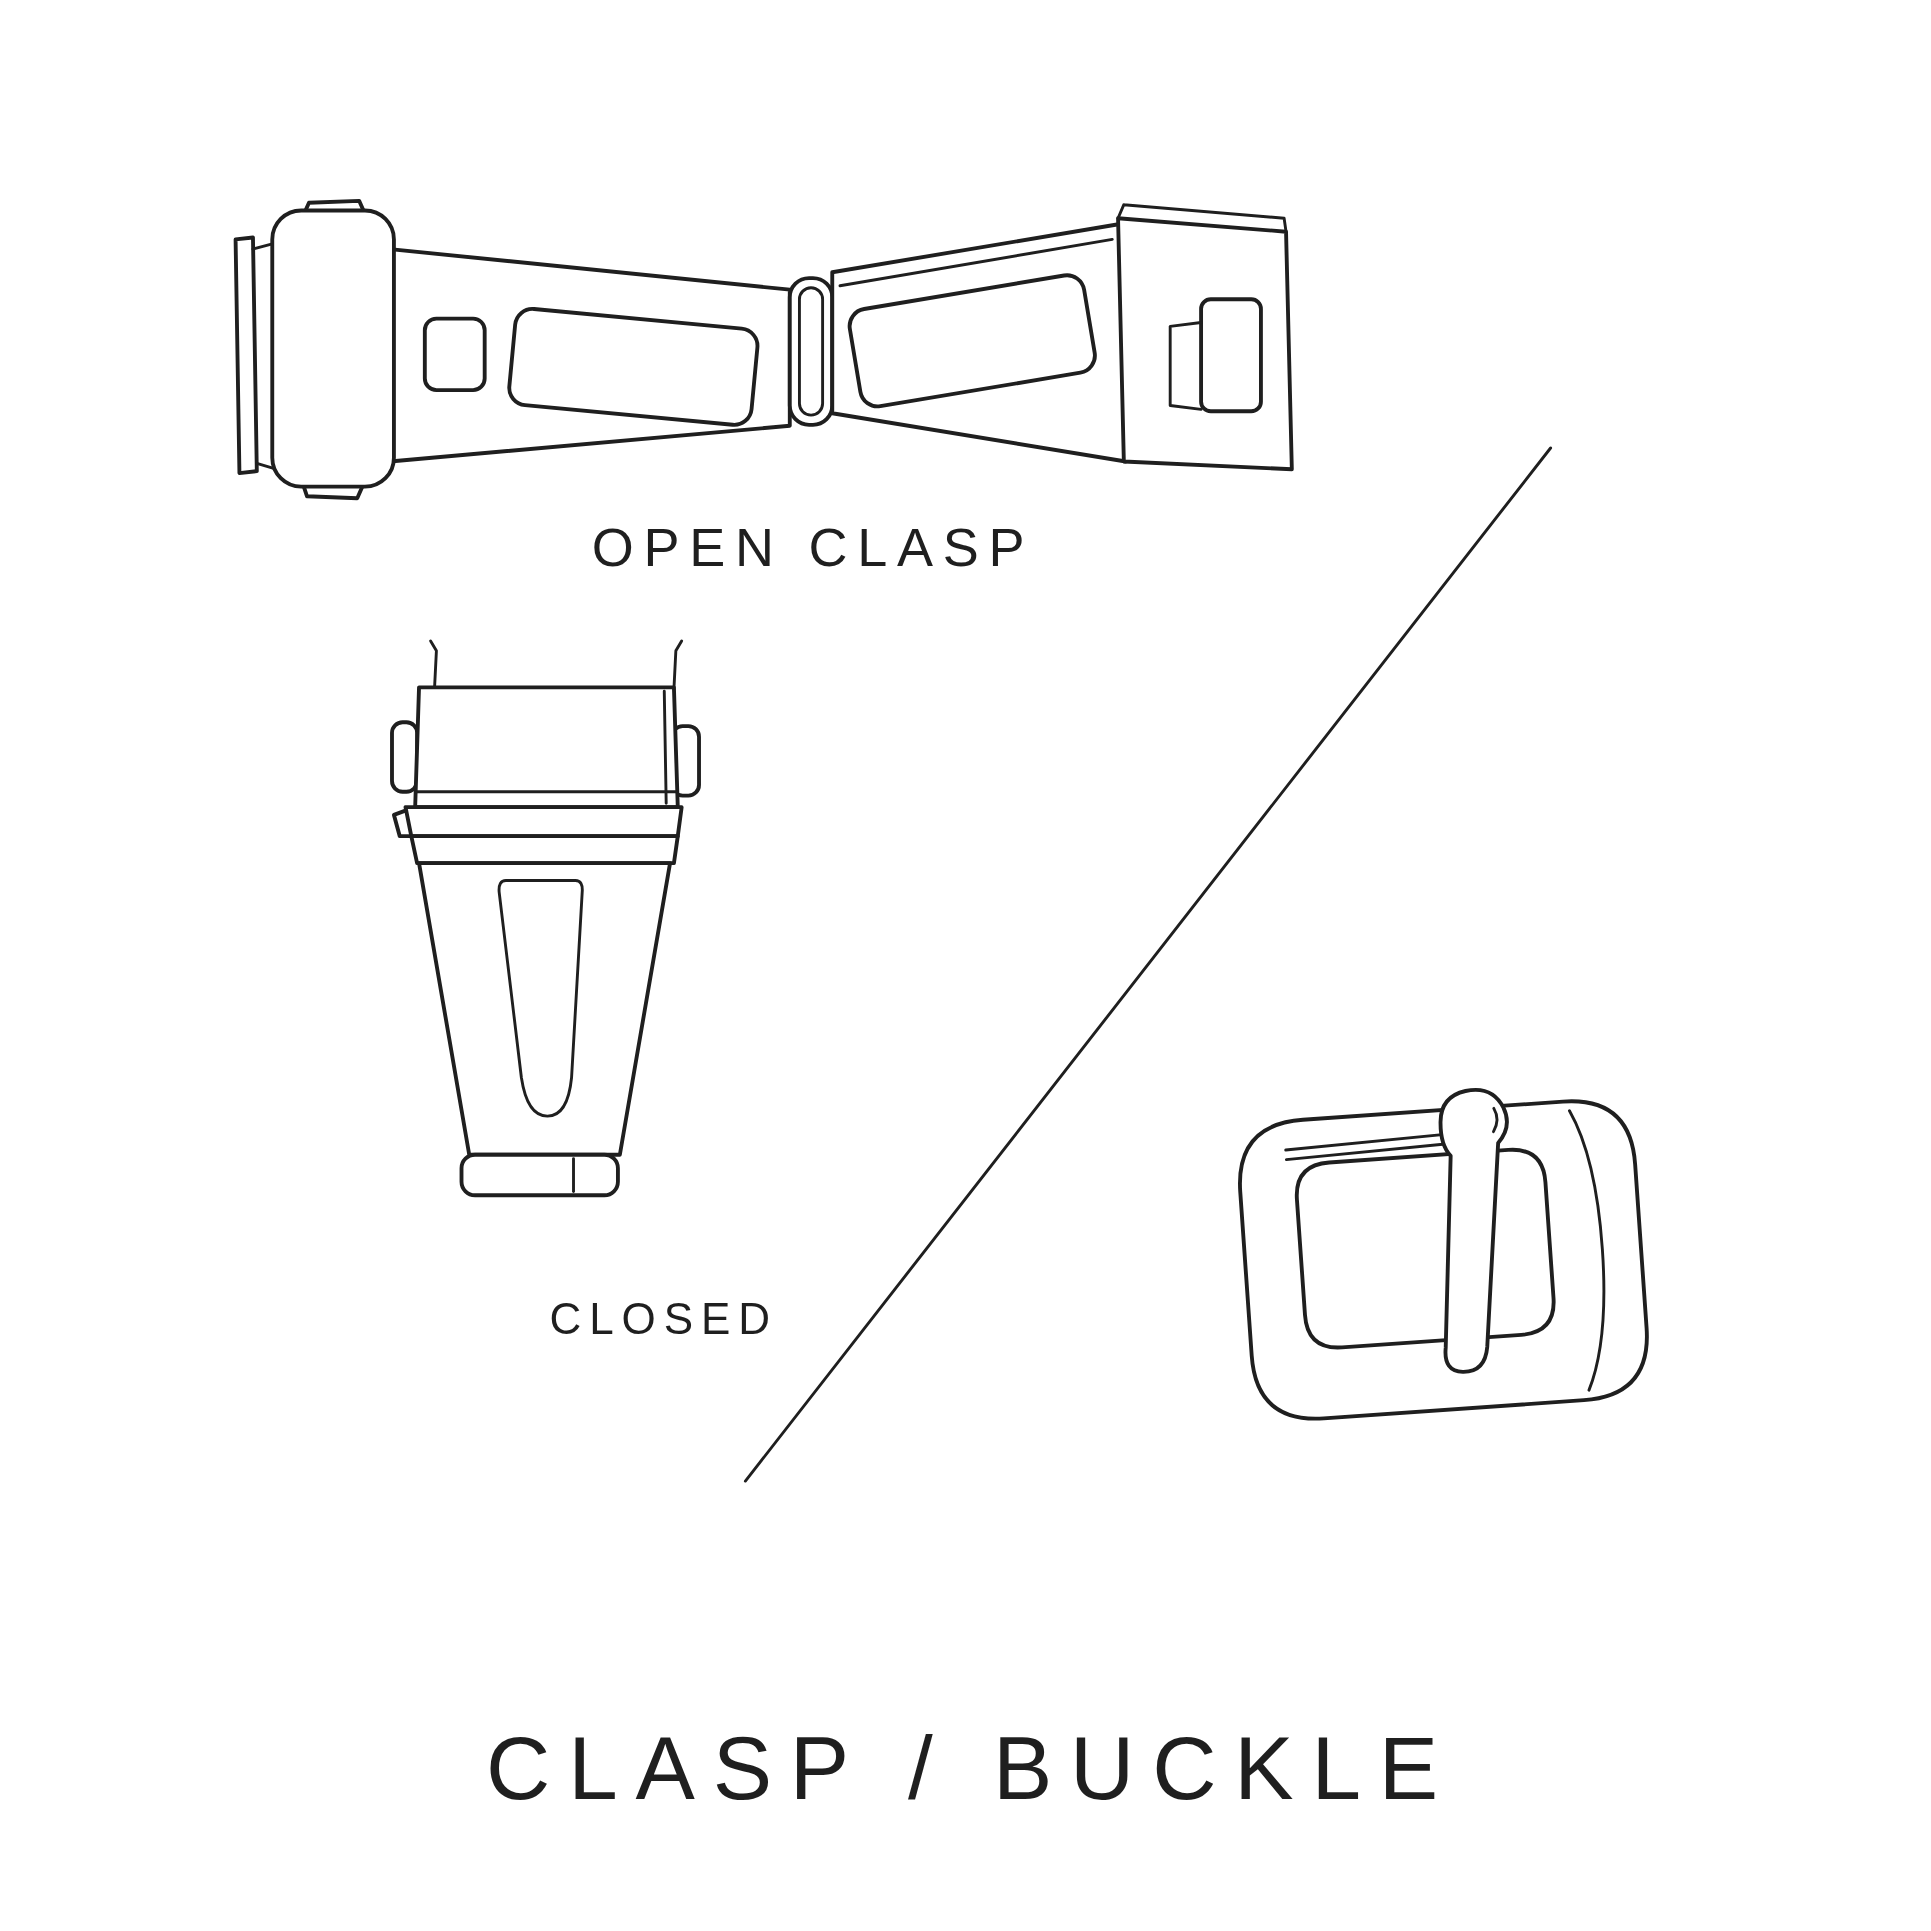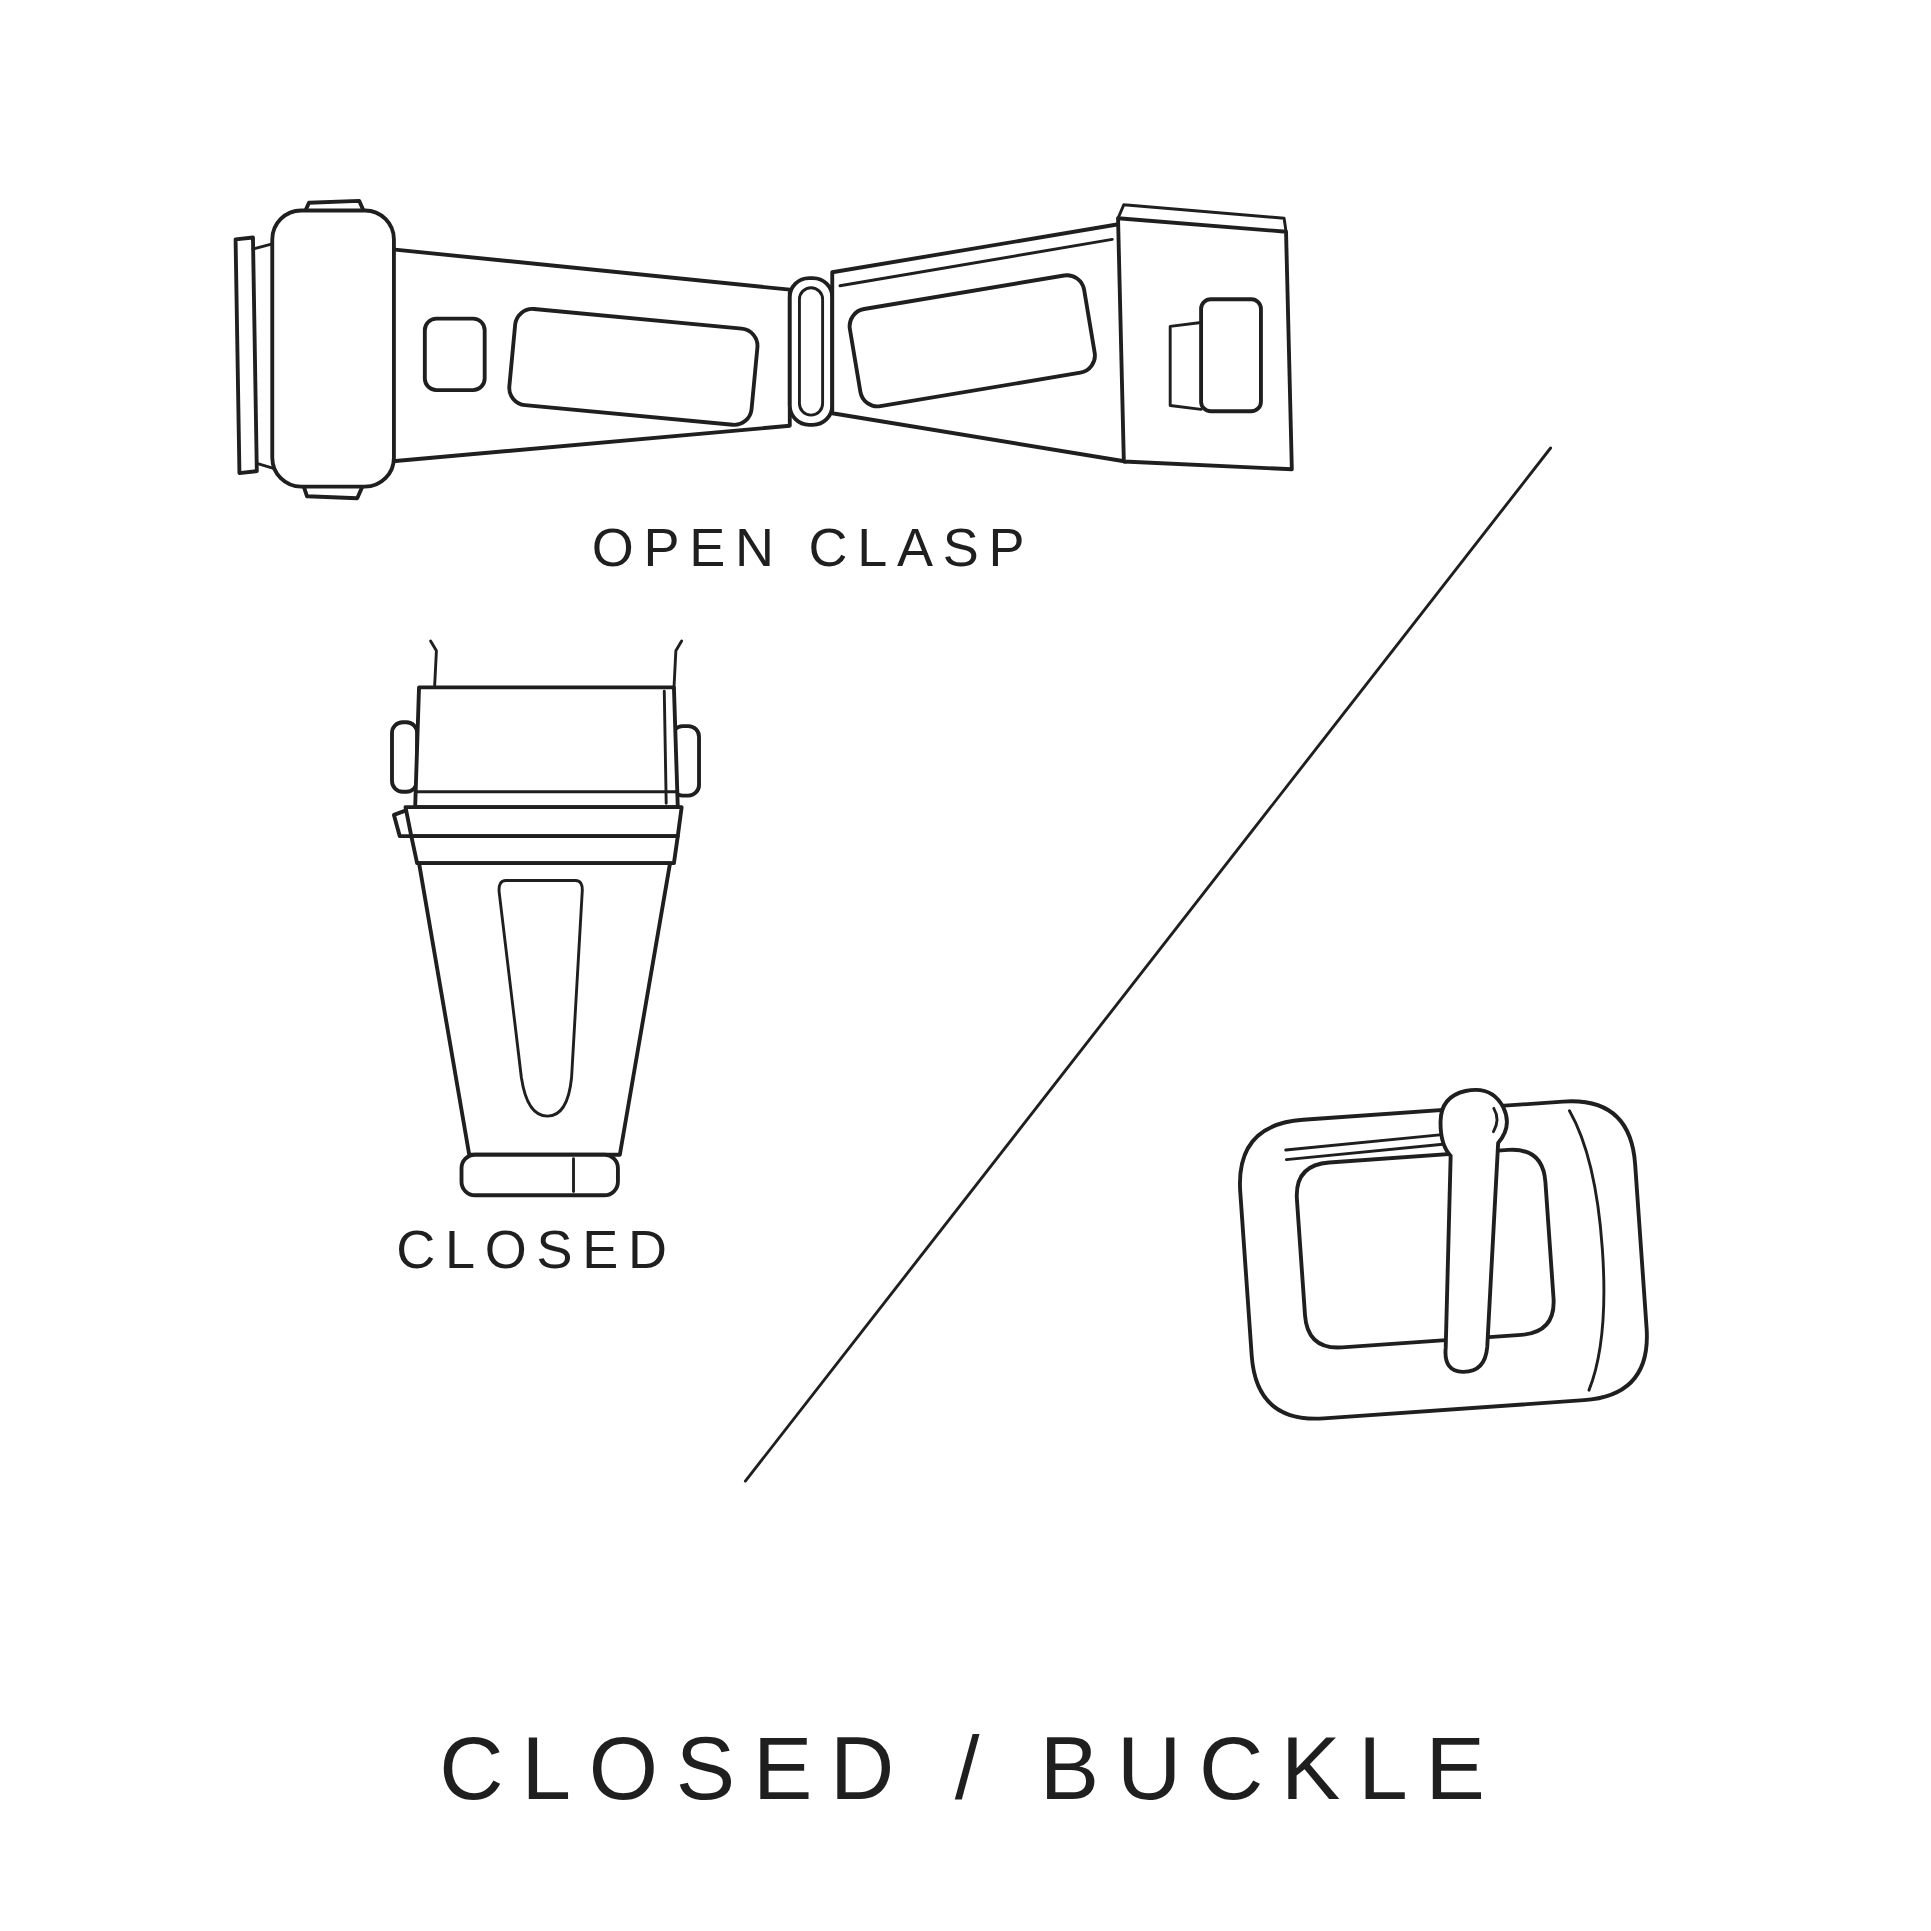--- a/index.html
+++ b/index.html
@@ -43,22 +43,23 @@
     font-weight:400;
     letter-spacing:0.18em;
     text-align:center;
     white-space:nowrap;
   }
   .label-open{
     left:475px; top:516px; width:676px;
     font-size:54px;
   }
   .label-closed{
-    left:295px; top:1218px; width:483px;
-    font-size:54px;
+    left:295px; top:1294px; width:483px;
+    font-size:44px;
+    text-align:right;
   }
   .label-title{
     left:295px; top:1717px; width:1352px;
     font-size:89px;
     letter-spacing:0.2em;
   }
 </style>
 </head>
 <body>
 
@@ -134,16 +135,16 @@
 
       <path class="fw" d="M 1502 1162 Q 1504 1136 1530 1132 Q 1558 1128 1568 1152 Q 1576 1172 1560 1188 L 1534 1398 Q 1530 1424 1507 1422 Q 1487 1420 1491 1396 L 1510 1198 Q 1500 1186 1502 1162 Z"></path>
       <path class="thin" d="M 1558 1152 Q 1564 1164 1556 1176"></path>
     </g>
   </svg>
 
   <div class="label label-open">OPEN CLASP</div>
 
   <div class="label label-closed">CLOSED</div>
 
-  <div class="label label-title">CLOSED / BUCKLE</div>
+  <div class="label label-title">CLASP / BUCKLE</div>
 
 </div>
 
 
 </body></html>

